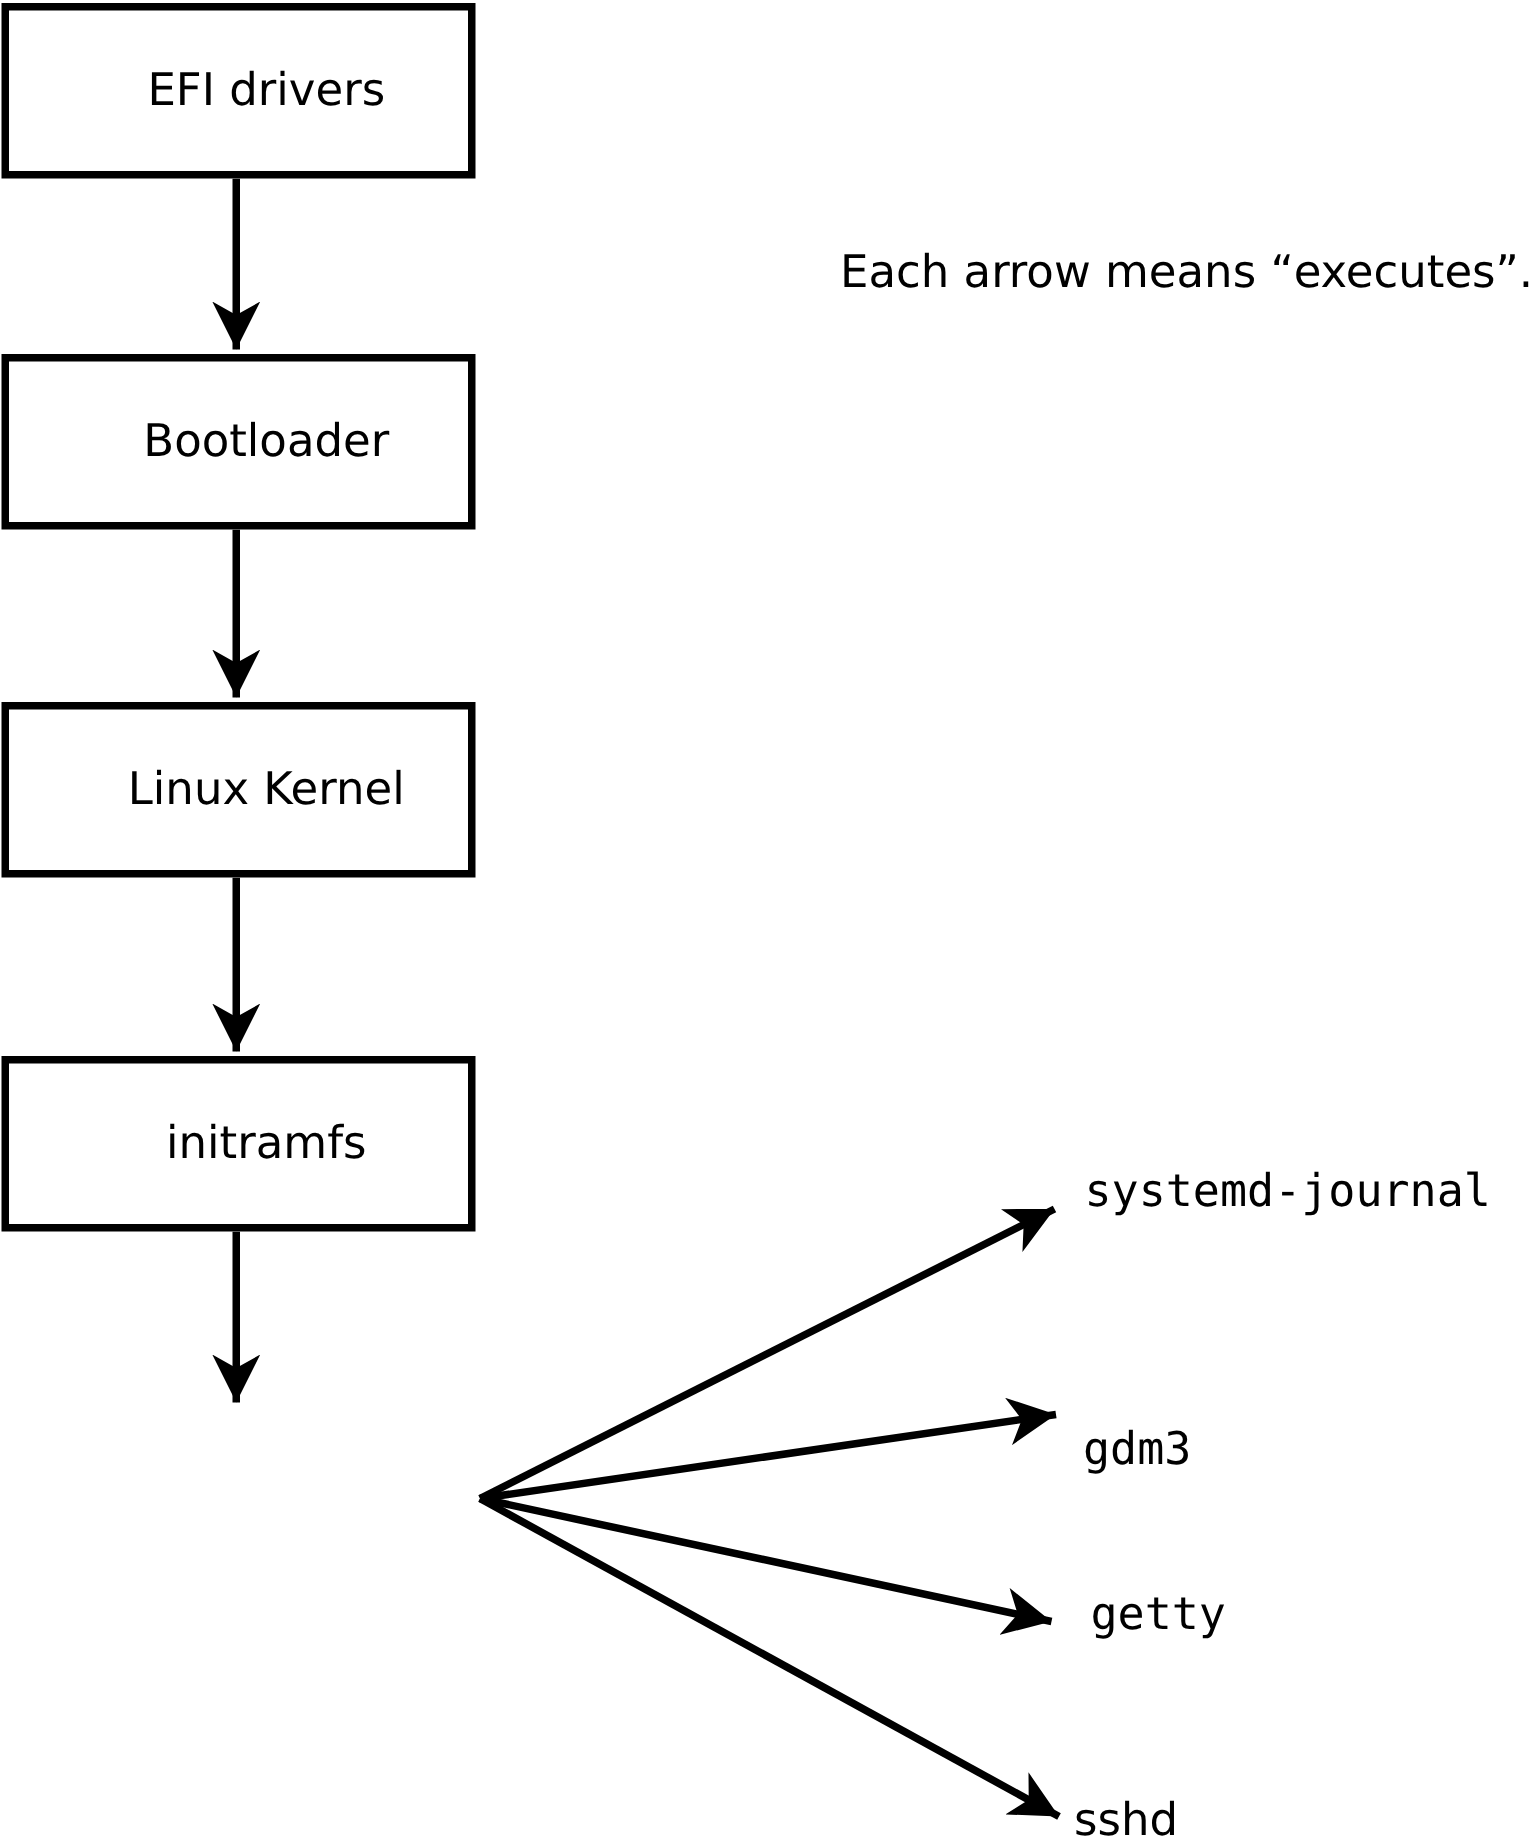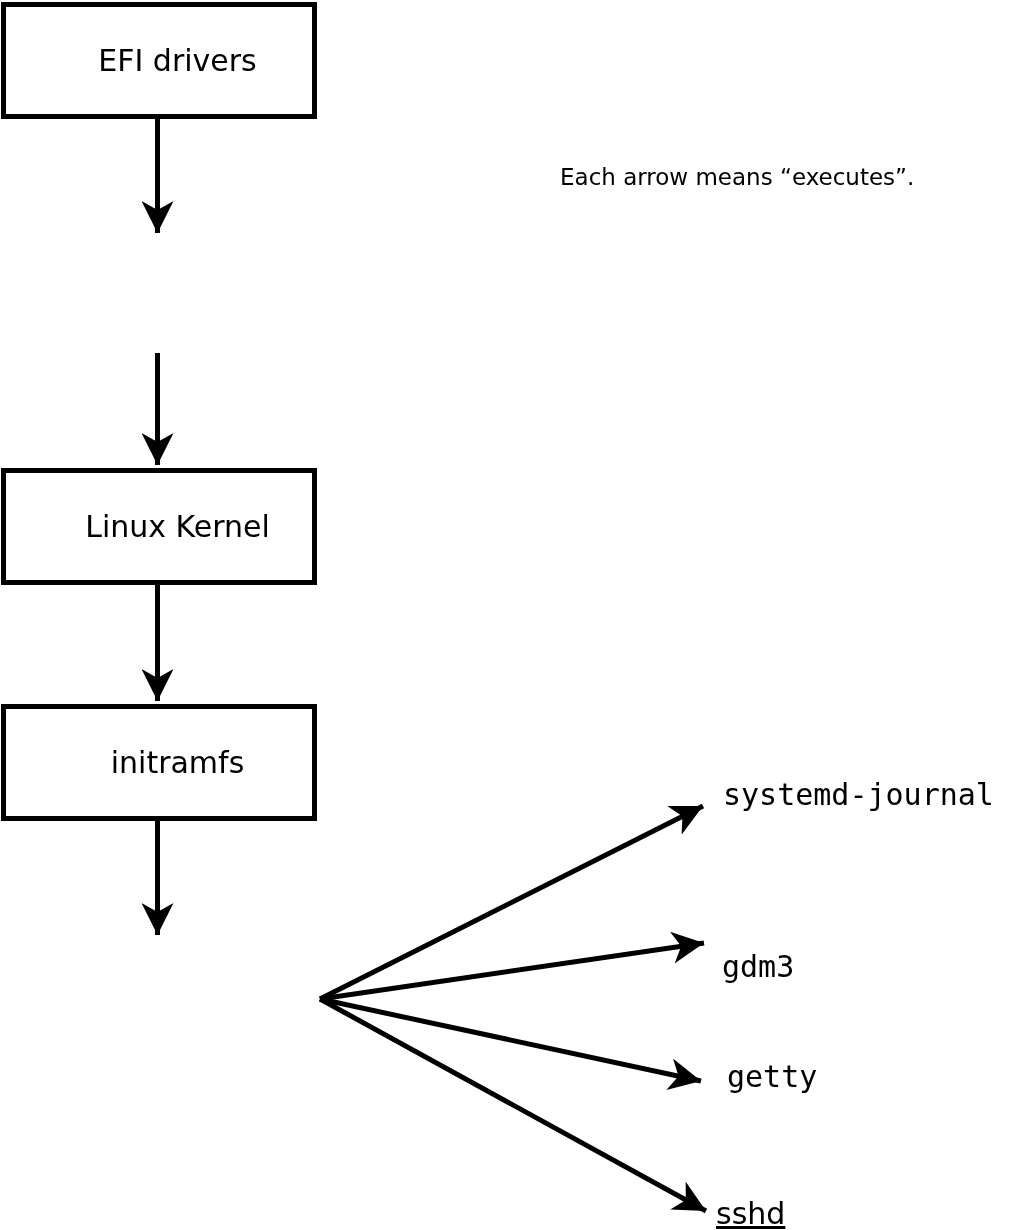--- a/index.html
+++ b/index.html
@@ -32,31 +32,31 @@
   }
   .node span {
     font-size: 30px;
     color: #000000;
     white-space: nowrap;
   }
   .note {
     position: absolute;
     left: 560px;
     top: 164px;
-    font-size: 23px;
+    font-size: 30px;
     white-space: nowrap;
   }
   .child-label {
     position: absolute;
     font-size: 30px;
     line-height: 1;
     white-space: nowrap;
   }
   .mono { font-family: "DejaVu Sans Mono", monospace; }
-  .sans { font-family: "DejaVu Sans", sans-serif; text-decoration: underline; }
+  .sans { font-family: "DejaVu Sans", sans-serif; }
 </style>
 </head>
 <body>
 
 <div class="canvas">
 
   <svg class="arrows-layer" viewBox="0 0 1023 1230" xmlns="http://www.w3.org/2000/svg">
     <defs>
       <marker id="ah" viewBox="0 0 10 10" refX="10" refY="5" markerWidth="6.4" markerHeight="6.4" orient="auto">
         <path d="M0,0 L10,5 L0,10 L2.8,5 Z" fill="#000000"></path>
@@ -68,20 +68,23 @@
     <line x1="157.5" y1="821" x2="157.5" y2="935" stroke="#000000" stroke-width="5" marker-end="url(#ah)"></line>
     <line x1="320" y1="999" x2="703" y2="806" stroke="#000000" stroke-width="5" marker-end="url(#ah)"></line>
     <line x1="320" y1="999" x2="704" y2="943" stroke="#000000" stroke-width="5" marker-end="url(#ah)"></line>
     <line x1="320" y1="999" x2="701" y2="1081" stroke="#000000" stroke-width="5" marker-end="url(#ah)"></line>
     <line x1="320" y1="999" x2="706" y2="1211" stroke="#000000" stroke-width="5" marker-end="url(#ah)"></line>
   </svg>
 
   <div class="node" style="top:2px">
     <span>EFI drivers</span>
   </div>
+  <div class="node" style="top:236px">
+    <span>Bootloader</span>
+  </div>
   <div class="node" style="top:704px">
     <span>initramfs</span>
   </div>
   <div class="node" style="top:468px">
     <span>Linux Kernel</span>
   </div>
 
   <div class="note">Each arrow means “executes”.</div>
 
   <div class="child-label mono" style="left:723px; top:780px">systemd-journal</div>

